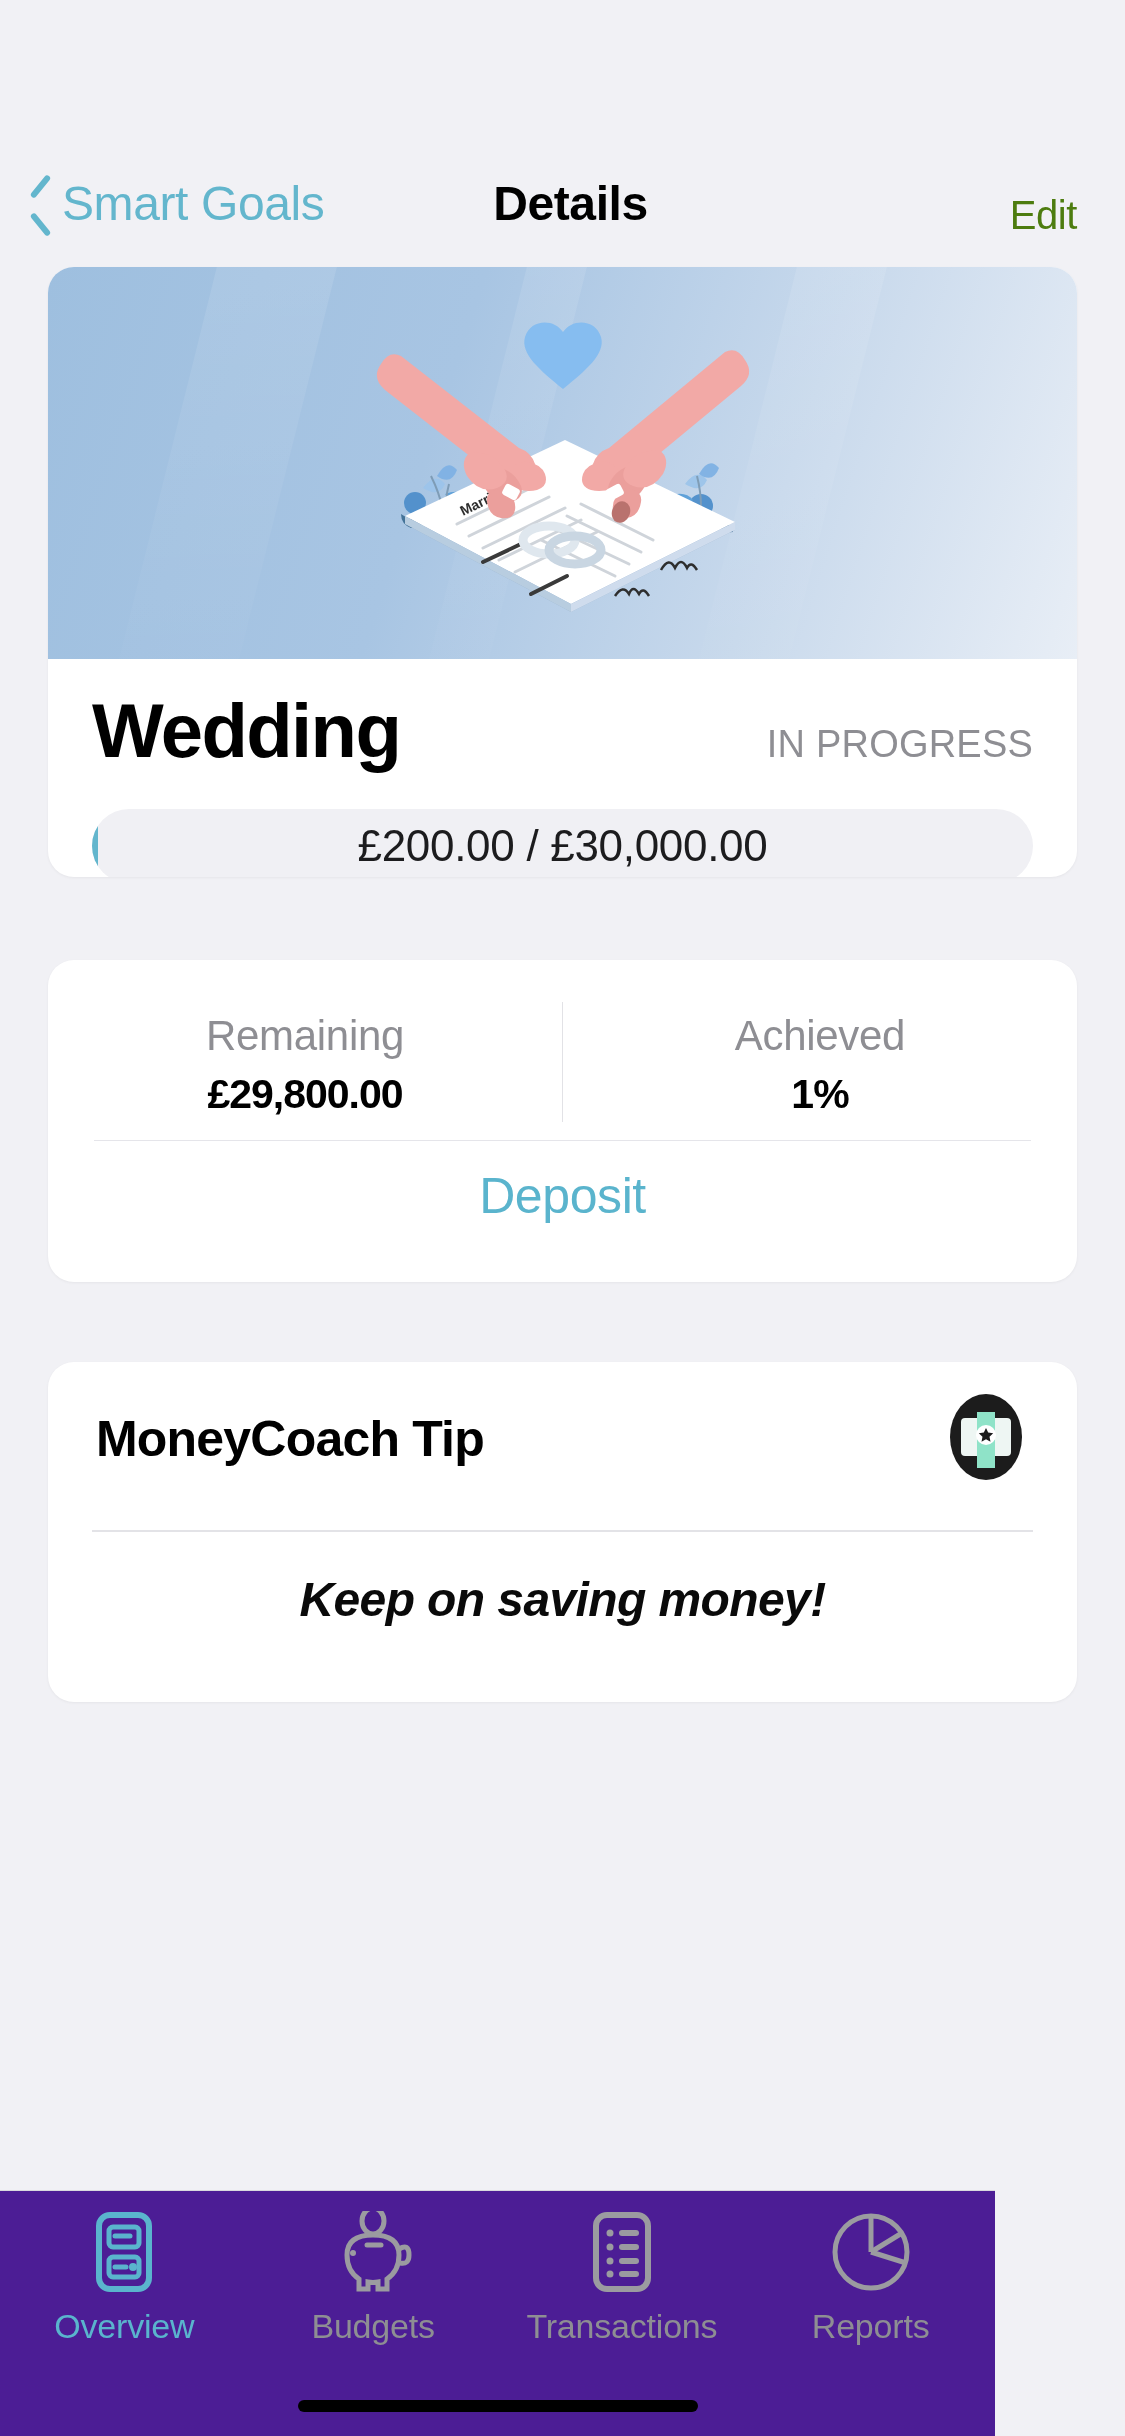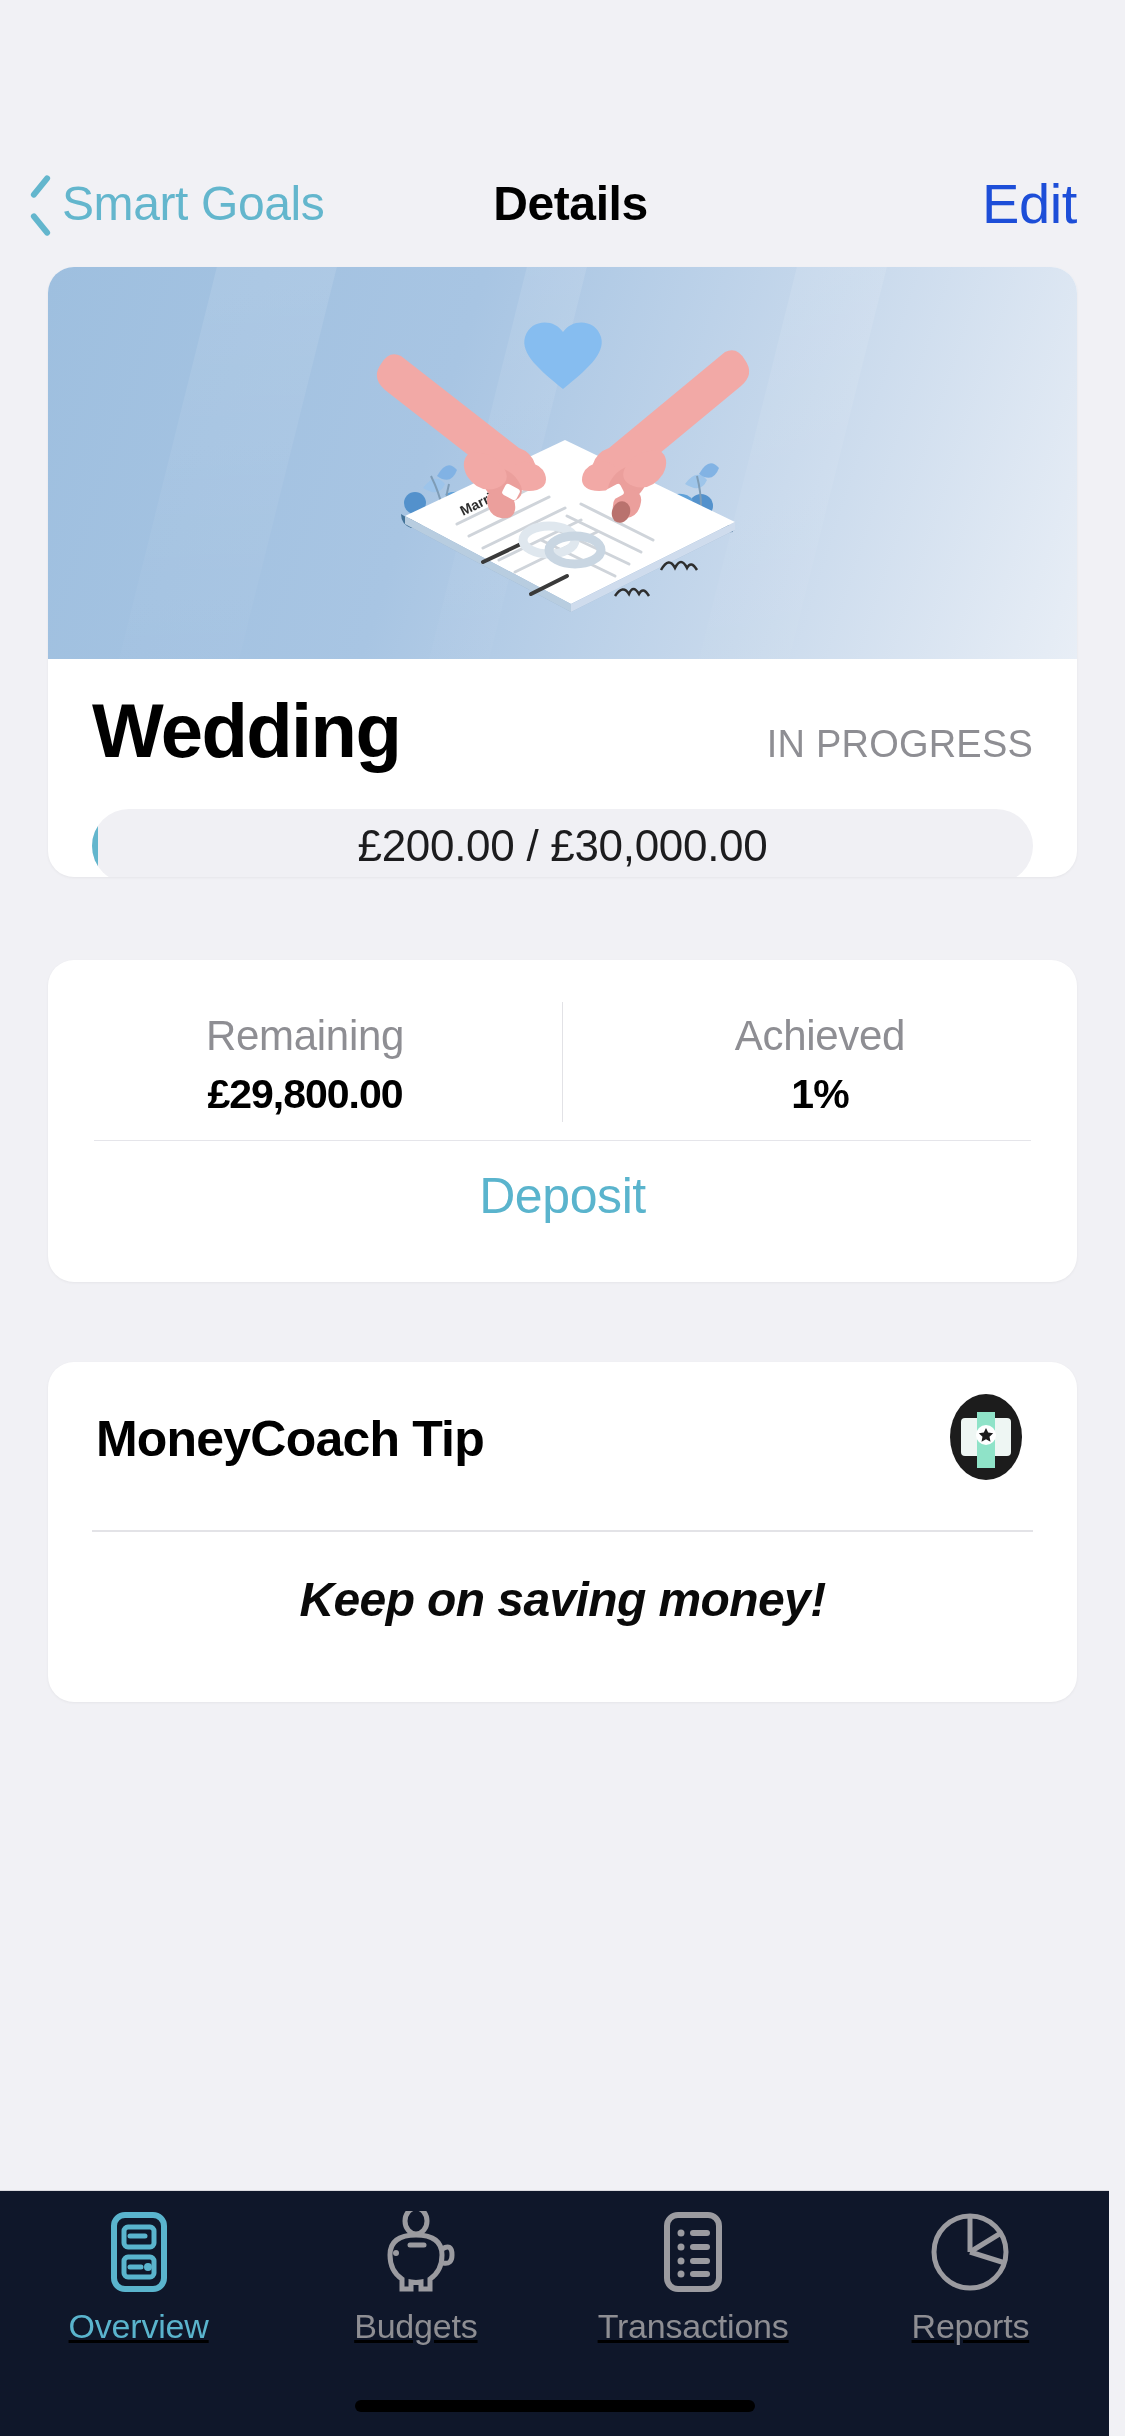--- a/index.html
+++ b/index.html
@@ -40,22 +40,22 @@
   }
   .chev::before { top:13px; transform:rotate(-51deg); transform-origin:left center; }
   .chev::after  { top:30px; transform:rotate(51deg); transform-origin:left center; }
   .nav-back-label { font-size:48px; color:#63b6cd; letter-spacing:-0.4px; }
   .nav-title {
     position:absolute; left:8px; top:0; width:1125px; height:86px;
     display:flex; align-items:center; justify-content:center;
     font-size:48px; font-weight:700; color:#000; letter-spacing:-0.4px;
   }
   .nav-edit {
-    position:absolute; right:48px; top:0; height:86px; display:flex; align-items:center;
-    font-size:56px; color:#1d4ed8; letter-spacing:-0.4px; cursor:pointer;
+    position:absolute; right:48px; top:12px; height:86px; display:flex; align-items:center;
+    font-size:40px; color:#4d7c0f; letter-spacing:-0.4px; cursor:pointer;
   }
 
   
   .content { position:absolute; top:267px; left:0; width:1125px; height:2169px; }
 
   .card {
     position:absolute; left:48px; width:1029px;
     background:#ffffff; border-radius:26px;
     box-shadow:0 1px 3px rgba(0,0,0,0.05);
   }
@@ -95,22 +95,22 @@
 
   
   #tip-card { top:1095px; height:340px; }
   .tip-head { display:flex; align-items:center; justify-content:space-between; padding:32px 48px 0 48px; }
   .tip-title { font-size:50px; font-weight:700; color:#000; letter-spacing:-0.8px; }
   .tip-divider { height:2px; background:#e3e3e7; margin:46px 44px 0 44px; }
   .tip-text { margin-top:40px; text-align:center; font-size:48px; font-weight:700; font-style:italic; color:#0a0a0a; letter-spacing:-0.6px; }
 
   
   .tabbar {
-    position:absolute; left:0; bottom:0; width:1109px; height:246px;
-    background:#0f172a; border-top:1px solid #d9d9de;text-decoration:underline;
+    position:absolute; left:0; bottom:0; width:995px; height:246px;
+    background:#4c1d95; border-top:1px solid #d9d9de;
   }
   .tabs { display:flex; height:170px; padding-top:20px; }
   .tab { flex:1; display:flex; flex-direction:column; align-items:center; justify-content:flex-start; gap:14px; cursor:pointer; }
   .tab-label { font-size:34px; letter-spacing:-0.2px; color:#8e8e93; }
   .tab.active .tab-label { color:#5ab4cd; }
   .tab-ico { height:82px; display:flex; align-items:center; justify-content:center; }
   .home-ind { position:absolute; left:50%; transform:translateX(-50%); bottom:24px; width:400px; height:12px; background:#000; border-radius:6px; }
 </style>
 </head>
 <body>

